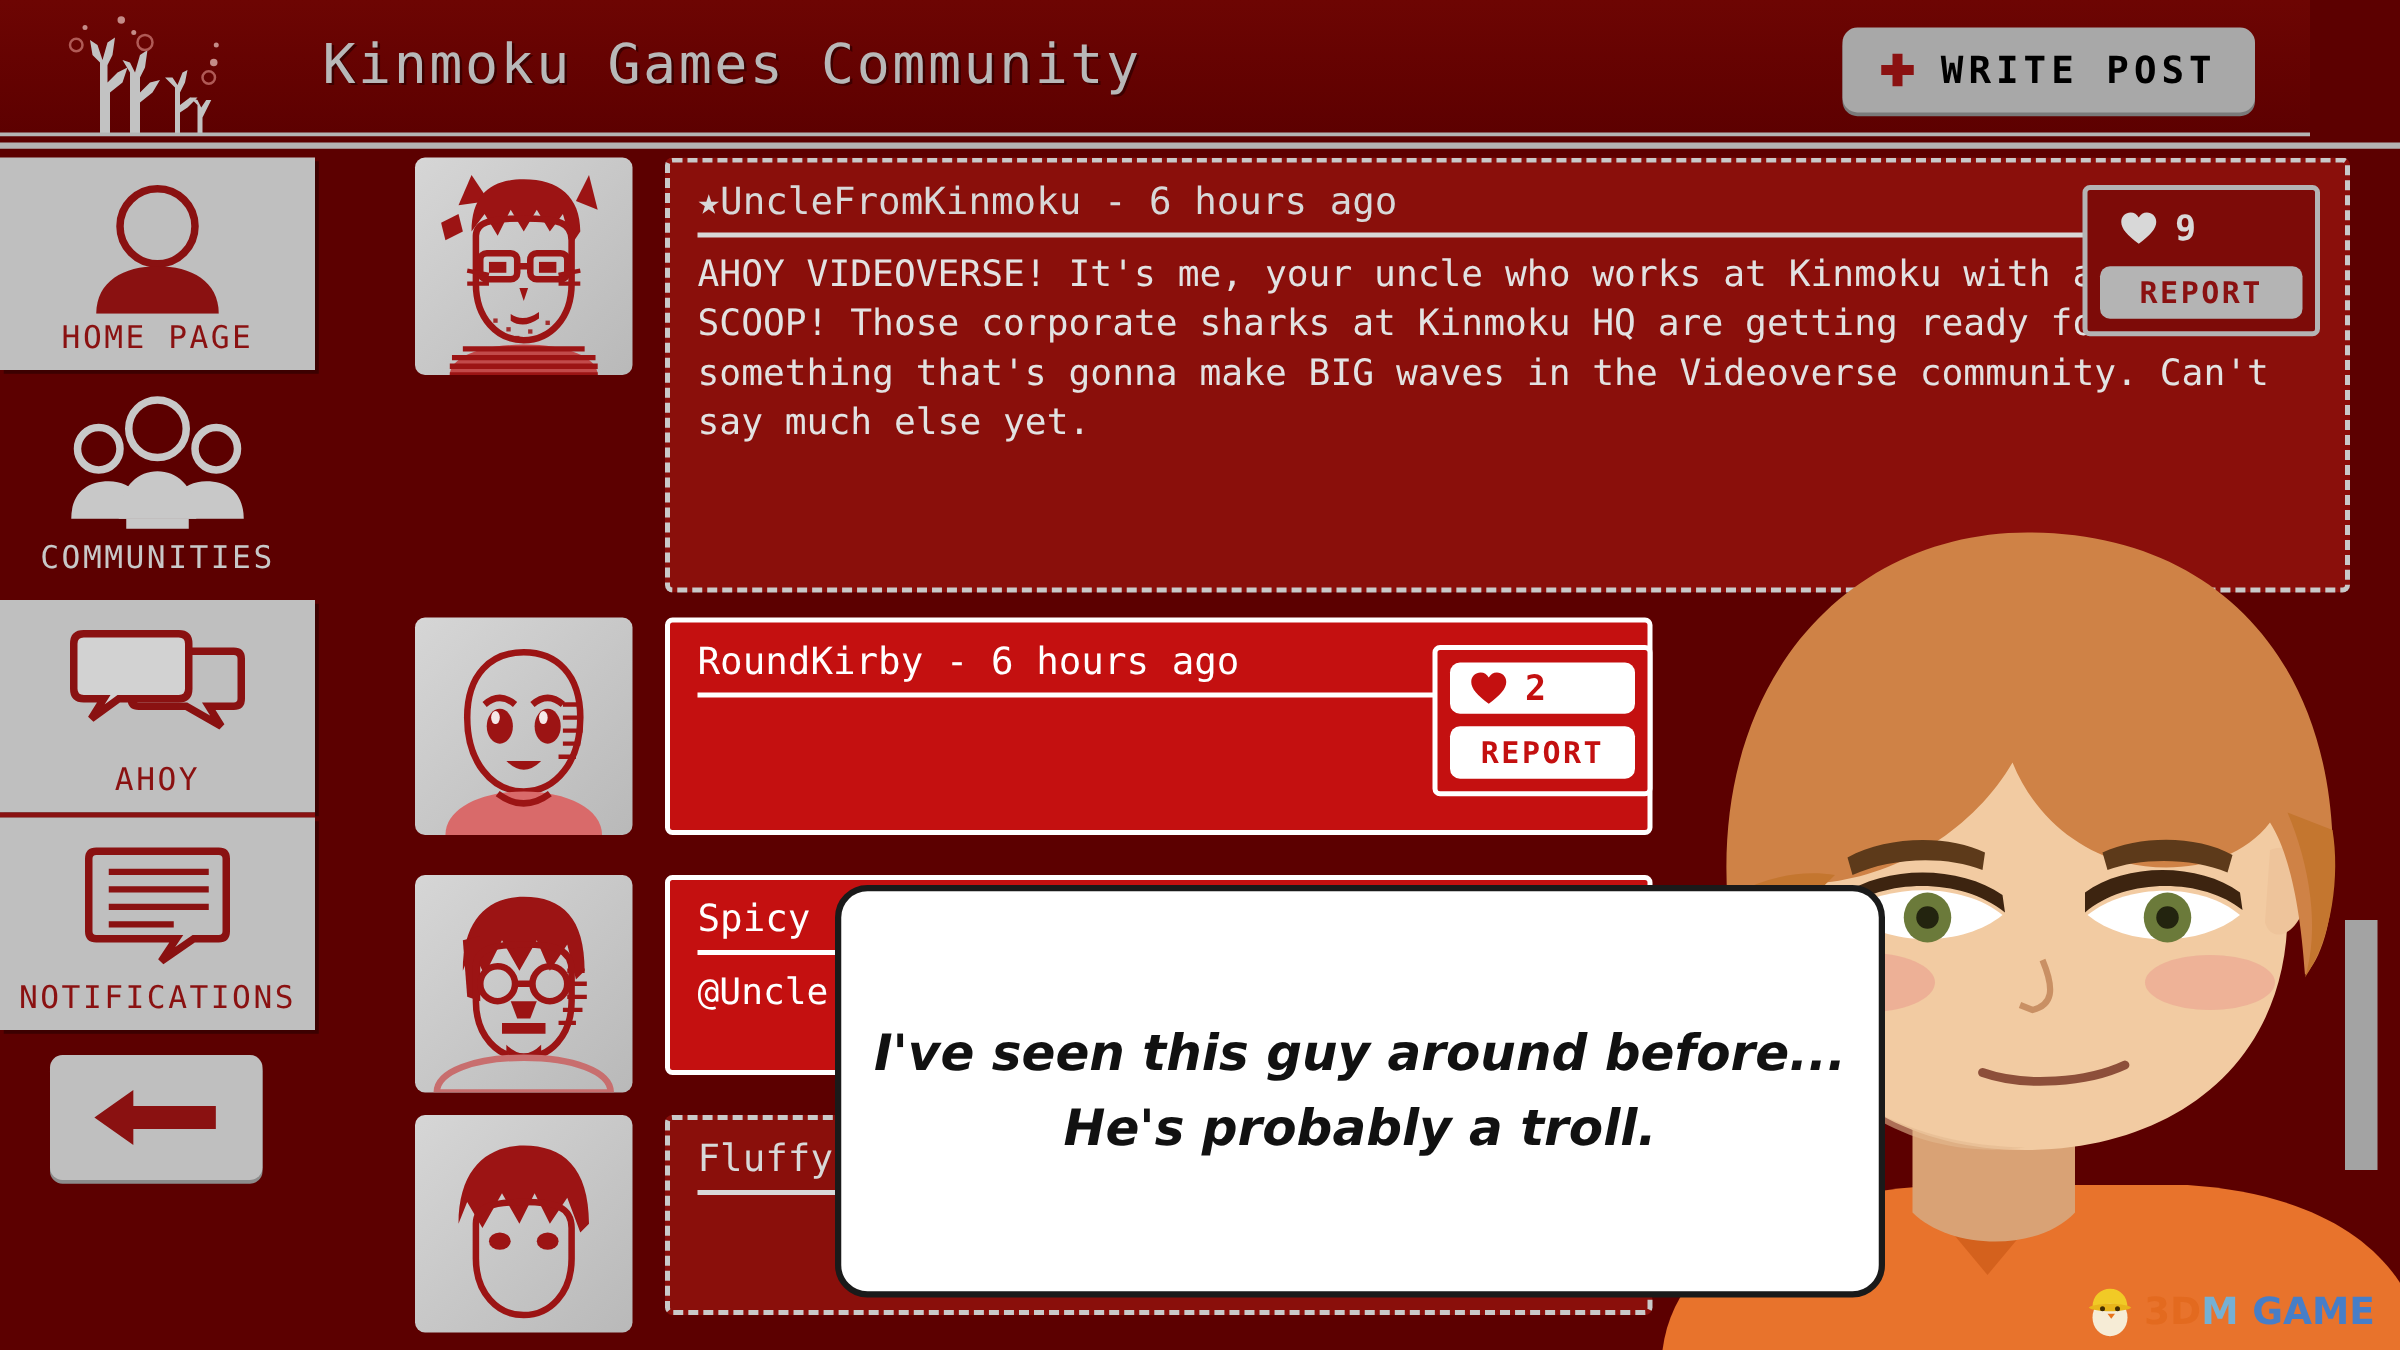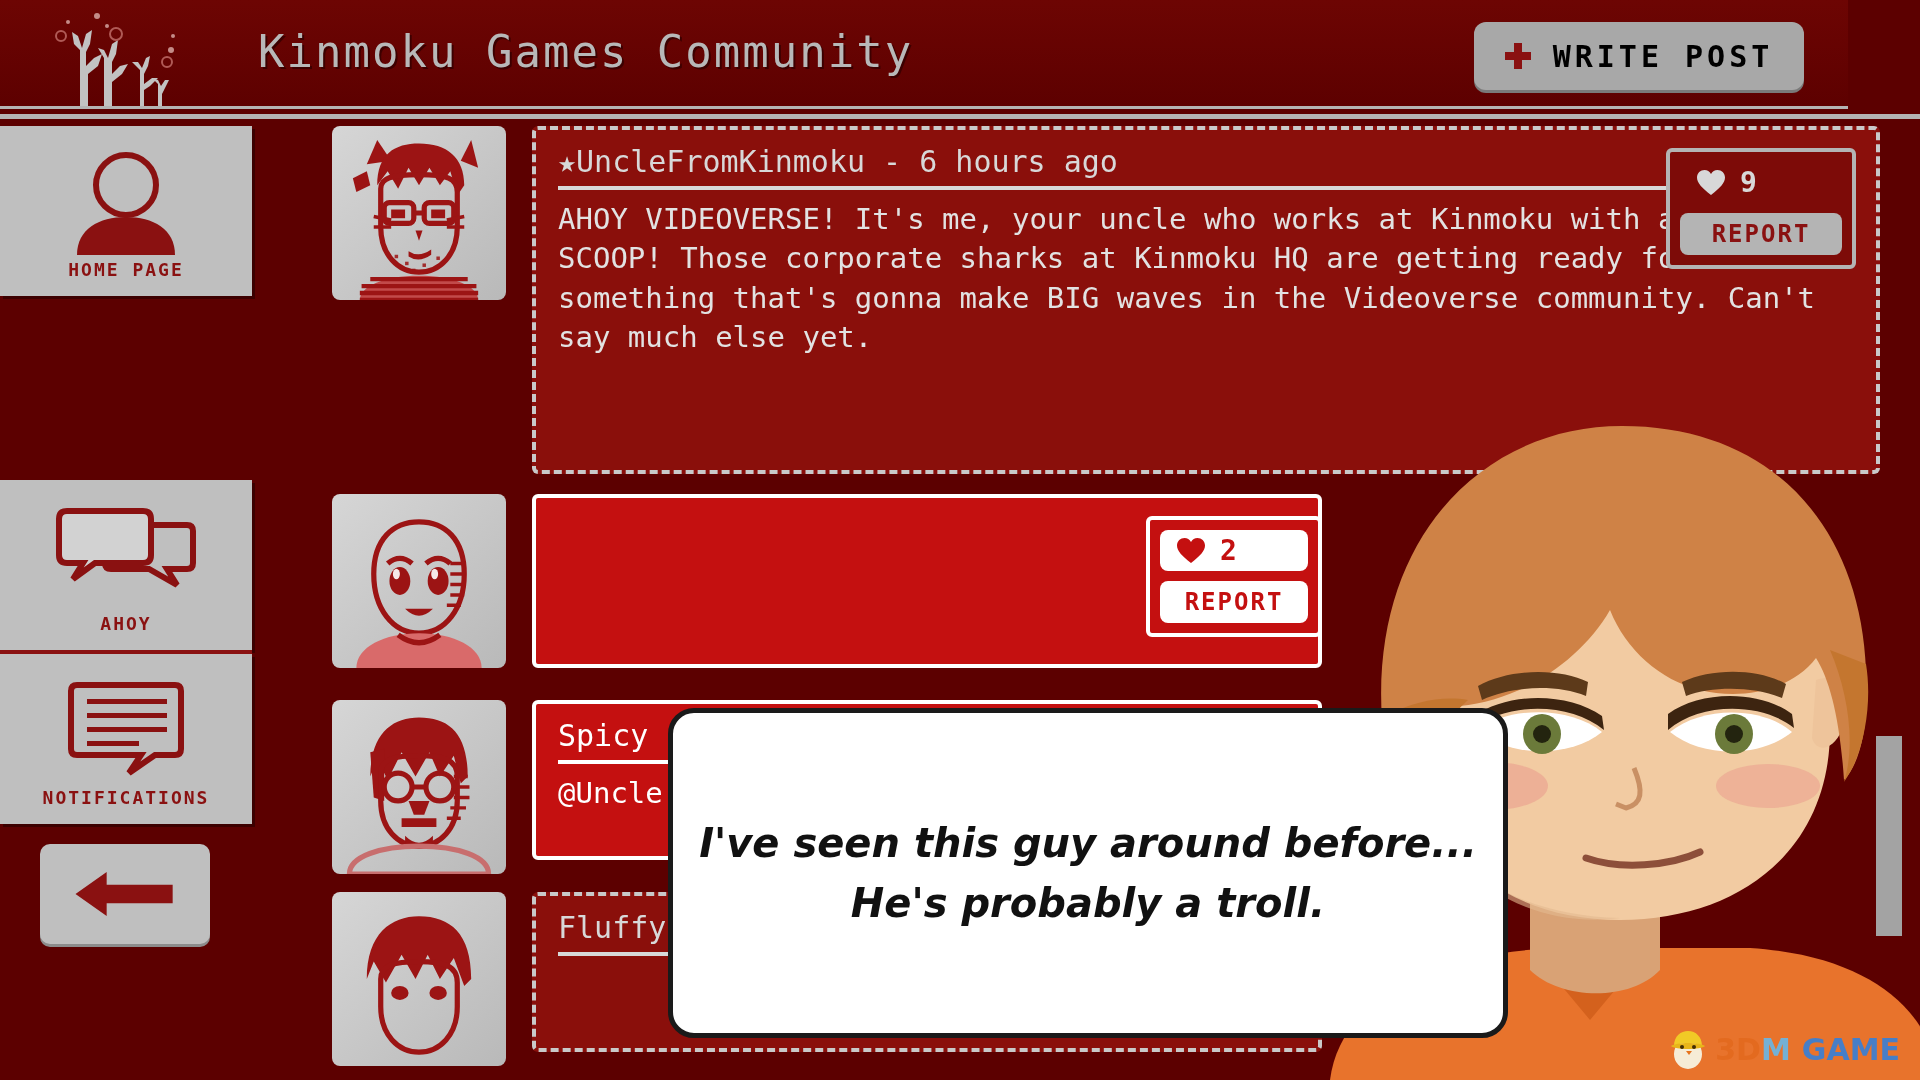--- a/index.html
+++ b/index.html
@@ -59,21 +59,21 @@
     position:absolute; left:0; top:126px; width:256px; height:954px;
   }
   .nav-item {
     position:absolute; left:0; width:252px;
     display:flex; flex-direction:column; align-items:center; justify-content:center;
     cursor:pointer;
   }
   .nav-item.active { background:#bfbfbf; box-shadow:3px 3px 0 rgba(0,0,0,.35); }
   .nav-item.inactive { background:transparent; }
   .nav-label {
-    font-size:18px; letter-spacing:2px; font-weight:bold; margin-top:4px;
+    font-size:25px; letter-spacing:2px; font-weight:normal; margin-top:4px;
     white-space:nowrap;
   }
   .nav-item.active   .nav-label { color:#8a1111; }
   .nav-item.inactive .nav-label { color:#c8c8c8; }
   .nav-icon { width:150px; height:112px; display:block; }
 
   #nav-0 { top:0;   height:170px; }
   #nav-1 { top:176px; height:170px; }
   #nav-2 { top:354px; height:170px; }
   #nav-3 { top:528px; height:170px; }
@@ -253,20 +253,33 @@
   <div class="nav-item active" id="nav-0">
     <span class="nav-icon">
       <svg viewBox="0 0 150 112" xmlns="http://www.w3.org/2000/svg">
         <circle cx="75" cy="42" r="30" fill="none" stroke="#8a1111" stroke-width="6"></circle>
         <path d="M26 112 C26 86 48 74 75 74 C102 74 124 86 124 112 Z" fill="#8a1111"></path>
       </svg>
     </span>
     <span class="nav-label">HOME PAGE</span>
   </div>
 
+  <div class="nav-item inactive" id="nav-1">
+    <span class="nav-icon">
+      <svg viewBox="0 0 150 112" xmlns="http://www.w3.org/2000/svg">
+        <circle cx="75" cy="28" r="23" fill="none" stroke="#c8c8c8" stroke-width="6"></circle>
+        <circle cx="28" cy="44" r="17" fill="none" stroke="#c8c8c8" stroke-width="6"></circle>
+        <circle cx="122" cy="44" r="17" fill="none" stroke="#c8c8c8" stroke-width="6"></circle>
+        <path d="M6 100 C6 80 18 70 36 70 C46 70 54 74 58 80 L92 80 C96 74 104 70 114 70 C132 70 144 80 144 100 Z" fill="#c8c8c8"></path>
+        <path d="M44 100 C44 76 58 62 75 62 C92 62 106 76 106 100 Z" fill="#c8c8c8"></path>
+        <rect x="50" y="100" width="50" height="8" fill="#c8c8c8"></rect>
+      </svg>
+    </span>
+    <span class="nav-label">COMMUNITIES</span>
+  </div>
 
   <div class="nav-item active" id="nav-2">
     <span class="nav-icon">
       <svg viewBox="0 0 150 112" xmlns="http://www.w3.org/2000/svg">
         <path d="M60 28 L136 28 Q142 28 142 34 L142 66 Q142 72 136 72 L116 72 L126 88 L98 72 L60 72 Q54 72 54 66 L54 34 Q54 28 60 28 Z" fill="none" stroke="#8a1111" stroke-width="6"></path>
         <path d="M16 14 L92 14 Q100 14 100 22 L100 58 Q100 66 92 66 L44 66 L22 82 L32 66 L16 66 Q8 66 8 58 L8 22 Q8 14 16 14 Z" fill="#d2d2d2" stroke="#8a1111" stroke-width="6"></path>
       </svg>
     </span>
     <span class="nav-label">AHOY</span>
   </div>
@@ -379,20 +392,23 @@
             <path d="M68 46 L77 46"></path>
             <path d="M68 52 L77 52"></path>
           <path d="M68 58 L76 58"></path>
             <path d="M66 64 L74 64"></path>
         </g>
         <path d="M14 100 C14 88 30 80 50 80 C70 80 86 88 86 100 Z" fill="#d96a6a"></path>
         <path d="M38 81 Q50 90 62 81" fill="none" stroke="#9c1414" stroke-width="3"></path>
       </svg>
     </div>
     <div class="post-body bright">
+      <span class="post-head">
+        <span class="post-user">RoundKirby</span><span class="post-time"> - </span><span class="post-time">6 hours ago</span>
+      </span>
       <div class="action-box bright">
         <div class="like-pill">
           <svg class="heart" viewBox="0 0 30 27" xmlns="http://www.w3.org/2000/svg">
             <path d="M15 26 C6 19 1 14 1 8.5 C1 4 4.5 1 8.5 1 C11.3 1 13.6 2.5 15 5 C16.4 2.5 18.7 1 21.5 1 C25.5 1 29 4 29 8.5 C29 14 24 19 15 26 Z" fill="#c41010"></path>
           </svg>
           <span class="like-count">2</span>
         </div>
         <div class="report-btn">REPORT</div>
       </div>
     </div>

